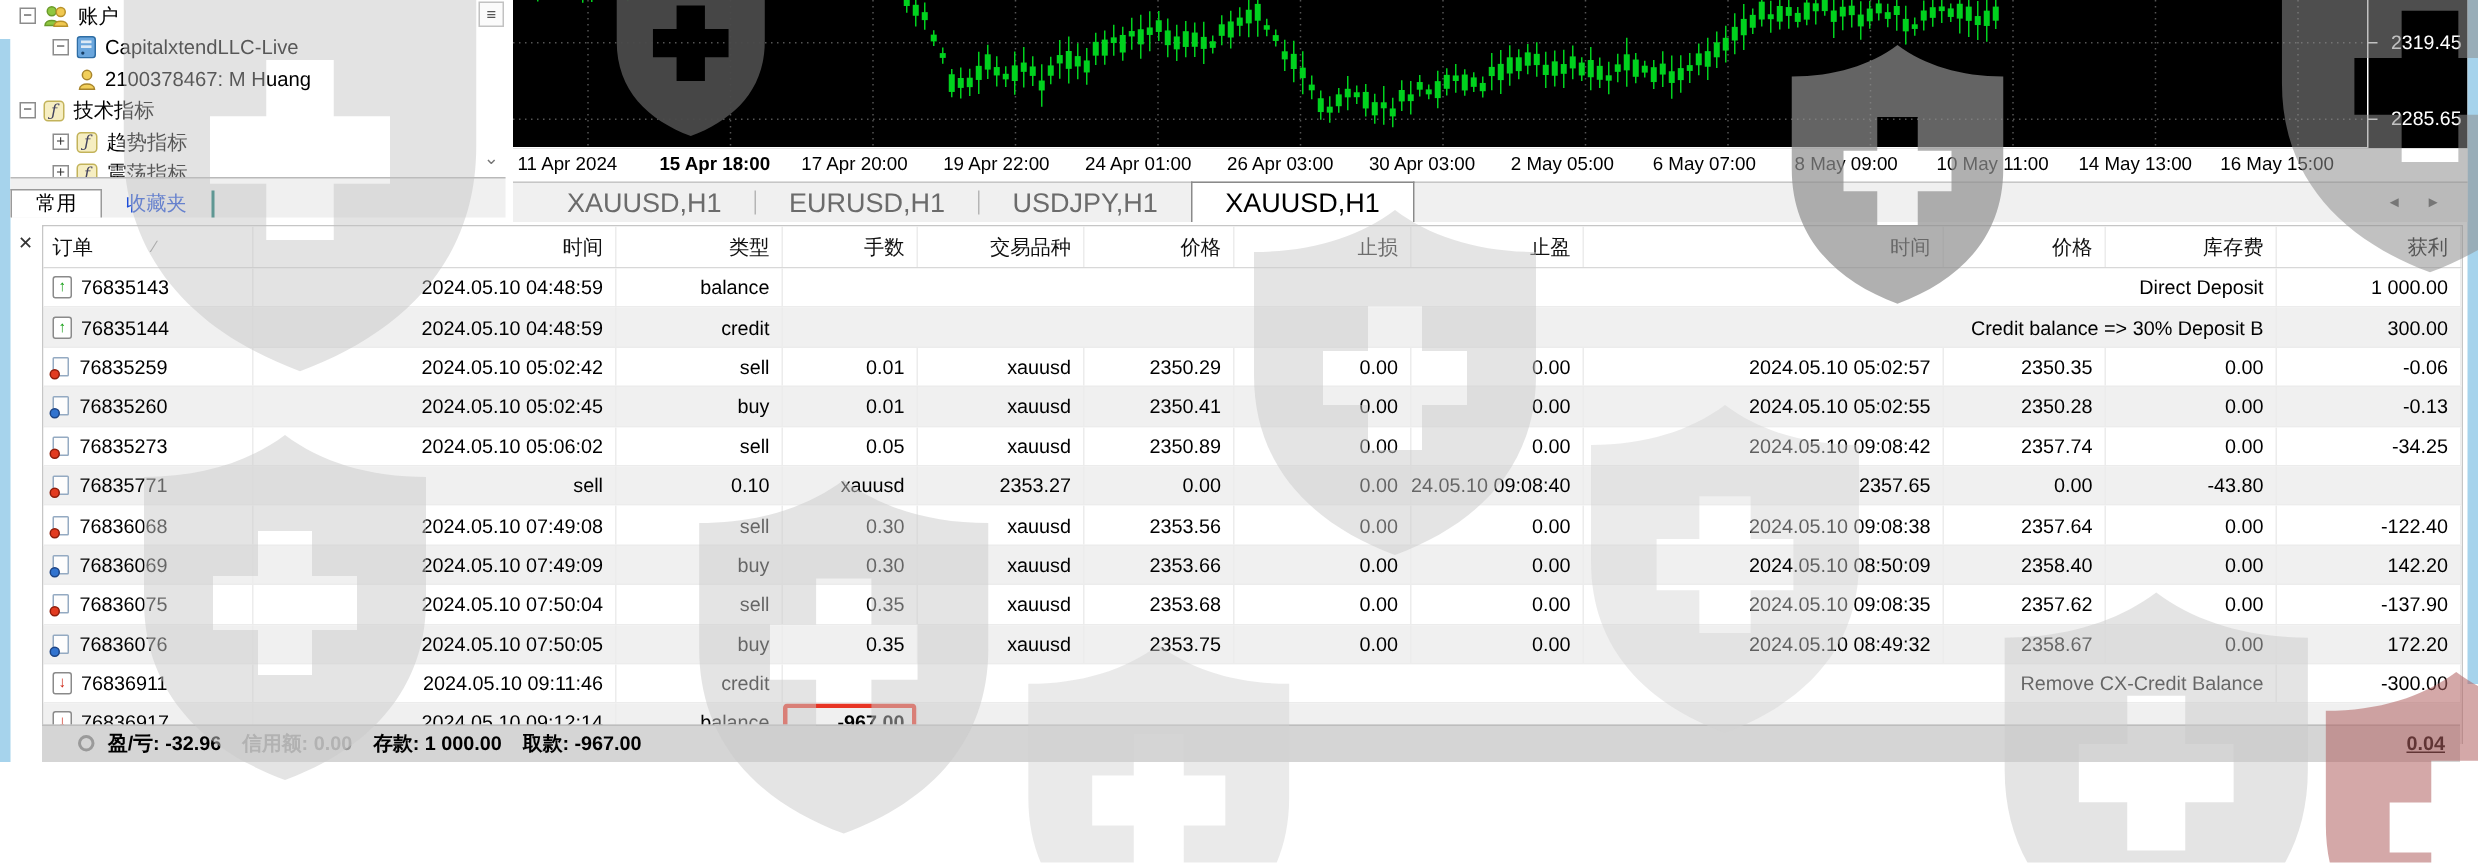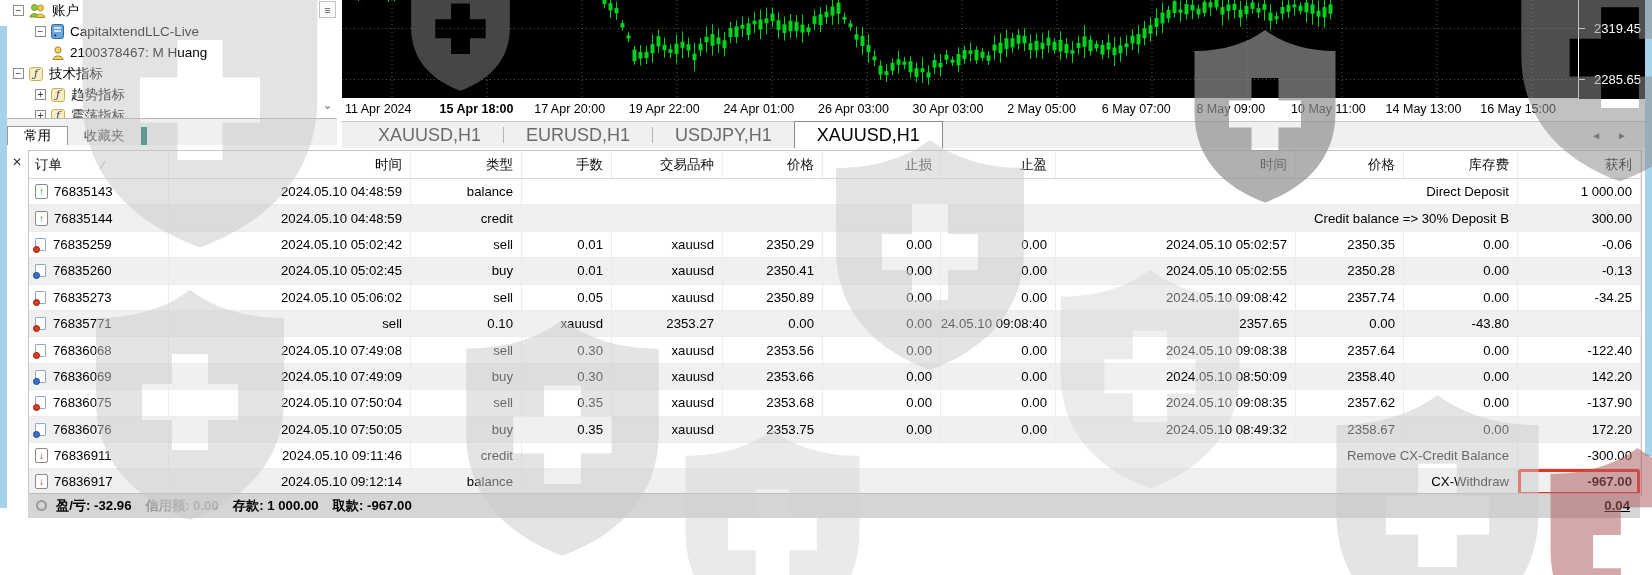--- a/index.html
+++ b/index.html
@@ -21,22 +21,22 @@
   .fn-ic{display:inline-flex;width:14px;height:14px;background:#f6eec2;border:1px solid #c3b35a;border-radius:3px;
          color:#44445e;font-style:italic;font-family:"DejaVu Serif",serif;font-size:11px;line-height:12px;
          align-items:center;justify-content:center;box-sizing:border-box;}
   .nav-sb{position:absolute;right:0;top:0;width:19px;height:118px;}
   .nav-btn{position:absolute;right:1px;width:17px;height:17px;border:1px solid #c2c2c2;background:#fbfbfb;
            display:flex;align-items:center;justify-content:center;font-size:11px;color:#555;box-sizing:border-box;cursor:default;}
   .nav-btn.top{top:1px;}
   .nav-btn.bottom{top:96px;border:none;background:transparent;color:#777;font-size:12px;}
   .nav-tabs{position:absolute;left:0;top:118px;width:330px;height:27px;background:#f0f0f0;border-top:1px solid #b9b9b9;
             display:flex;align-items:flex-end;box-sizing:border-box;}
-  .nav-tab{display:flex;align-items:center;justify-content:center;font-size:13.5px;padding:0 16px;color:#404040;
-           border-right:6px solid #0f766e;}
+  .nav-tab{display:flex;align-items:center;justify-content:center;font-size:13.5px;padding:0 16px;color:#1d4ed8;
+           border-right:2px solid #0f766e;}
   .nav-tab.active{background:#fff;color:#000;border:1px solid #9a9a9a;border-bottom:none;margin-top:-1px;border-right:1px solid #9a9a9a;}
 
   
   .chart{position:absolute;left:342px;top:0;width:1303px;height:148px;}
   .chart svg.plot{position:absolute;left:0;top:0;display:block;}
   .date-axis{position:absolute;left:0;top:99px;width:1303px;height:22px;background:#fff;}
   .date-tick{position:absolute;top:3px;font-size:12.5px;color:#000;white-space:nowrap;}
   .chart-tabs{position:absolute;left:0;top:121px;width:1303px;height:27px;background:#f0f0f0;border-top:1px solid #c6c6c6;
               display:flex;align-items:stretch;box-sizing:border-box;padding-left:14px;}
   .ctab{display:flex;align-items:center;padding:0 22px;font-size:18px;color:#6b6b6b;}
@@ -67,22 +67,22 @@
   .bx{width:13px;height:15px;border:1px solid #8a8a8a;background:#fff;border-radius:2px;display:inline-flex;
       align-items:center;justify-content:center;font-size:10px;font-weight:bold;margin-right:6px;flex:0 0 auto;box-sizing:border-box;}
   .bx.up{color:#18a018;}
   .bx.down{color:#cc2211;}
   .doc{position:relative;width:11px;height:13px;background:#fdfdfd;border:1px solid #94aac2;border-radius:1px;
        margin-right:7px;flex:0 0 auto;box-sizing:border-box;}
   .doc .dot{position:absolute;left:-3px;bottom:-3px;width:7px;height:7px;border-radius:50%;box-sizing:border-box;}
   .doc .dot.sell{background:#e23b20;border:1px solid #8f1d0b;}
   .doc .dot.buy{background:#3173cf;border:1px solid #1c4485;}
   
-  .tsummary{position:absolute;left:28px;top:345px;width:1612px;height:24.5px;background:#d5d5d5;border-top:1px solid #bdbdbd;
-            display:flex;align-items:center;font-size:13.2px;font-weight:bold;color:#000;box-sizing:border-box;padding-left:6px;text-align:right;}
+  .tsummary{position:absolute;left:28px;top:335px;width:1612px;height:24.5px;background:#d5d5d5;border-top:1px solid #bdbdbd;
+            display:flex;align-items:center;font-size:13.2px;font-weight:bold;color:#000;box-sizing:border-box;padding-left:22px;text-align:right;}
   .sum-ic{width:11px;height:11px;border:2px solid #9a9a9a;border-radius:50%;margin:0 9px 0 2px;box-sizing:border-box;flex:0 0 auto;}
   .sum-item{margin-right:14px;white-space:nowrap;}
   .sum-item.muted{color:#9a9a9a;}
   .sum-total{position:absolute;right:10px;top:0;height:100%;display:flex;align-items:center;font-weight:bold;text-decoration:underline;}
 
   .wm-layer{position:absolute;left:0;top:0;width:1652px;height:575px;pointer-events:none;z-index:60;}
 </style>
 </head>
 <body>
 
@@ -744,21 +744,20 @@
           <div class="cell comment-cell">Remove CX-Credit Balance</div>
           <div class="cell">-300.00</div>
         </div>
         <div class="grid-row trow alt">
           <div class="cell first">
             <span class="bx down">↓</span>
             <span>76836917</span>
           </div>
           <div class="cell">2024.05.10 09:12:14</div>
           <div class="cell">balance</div>
-          <div class="cell comment-cell">CX-Withdraw</div>
           <div class="cell redbox">-967.00</div>
         </div>
       </div>
   </div>
   <div class="tsummary" id="tsummary">
     <span class="sum-ic"></span>
     <span id="sum-items" style="display:flex;">
         <span class="sum-item">盈/亏: -32.96</span>
         <span class="sum-item muted">信用额: 0.00</span>
         <span class="sum-item">存款: 1 000.00</span>

